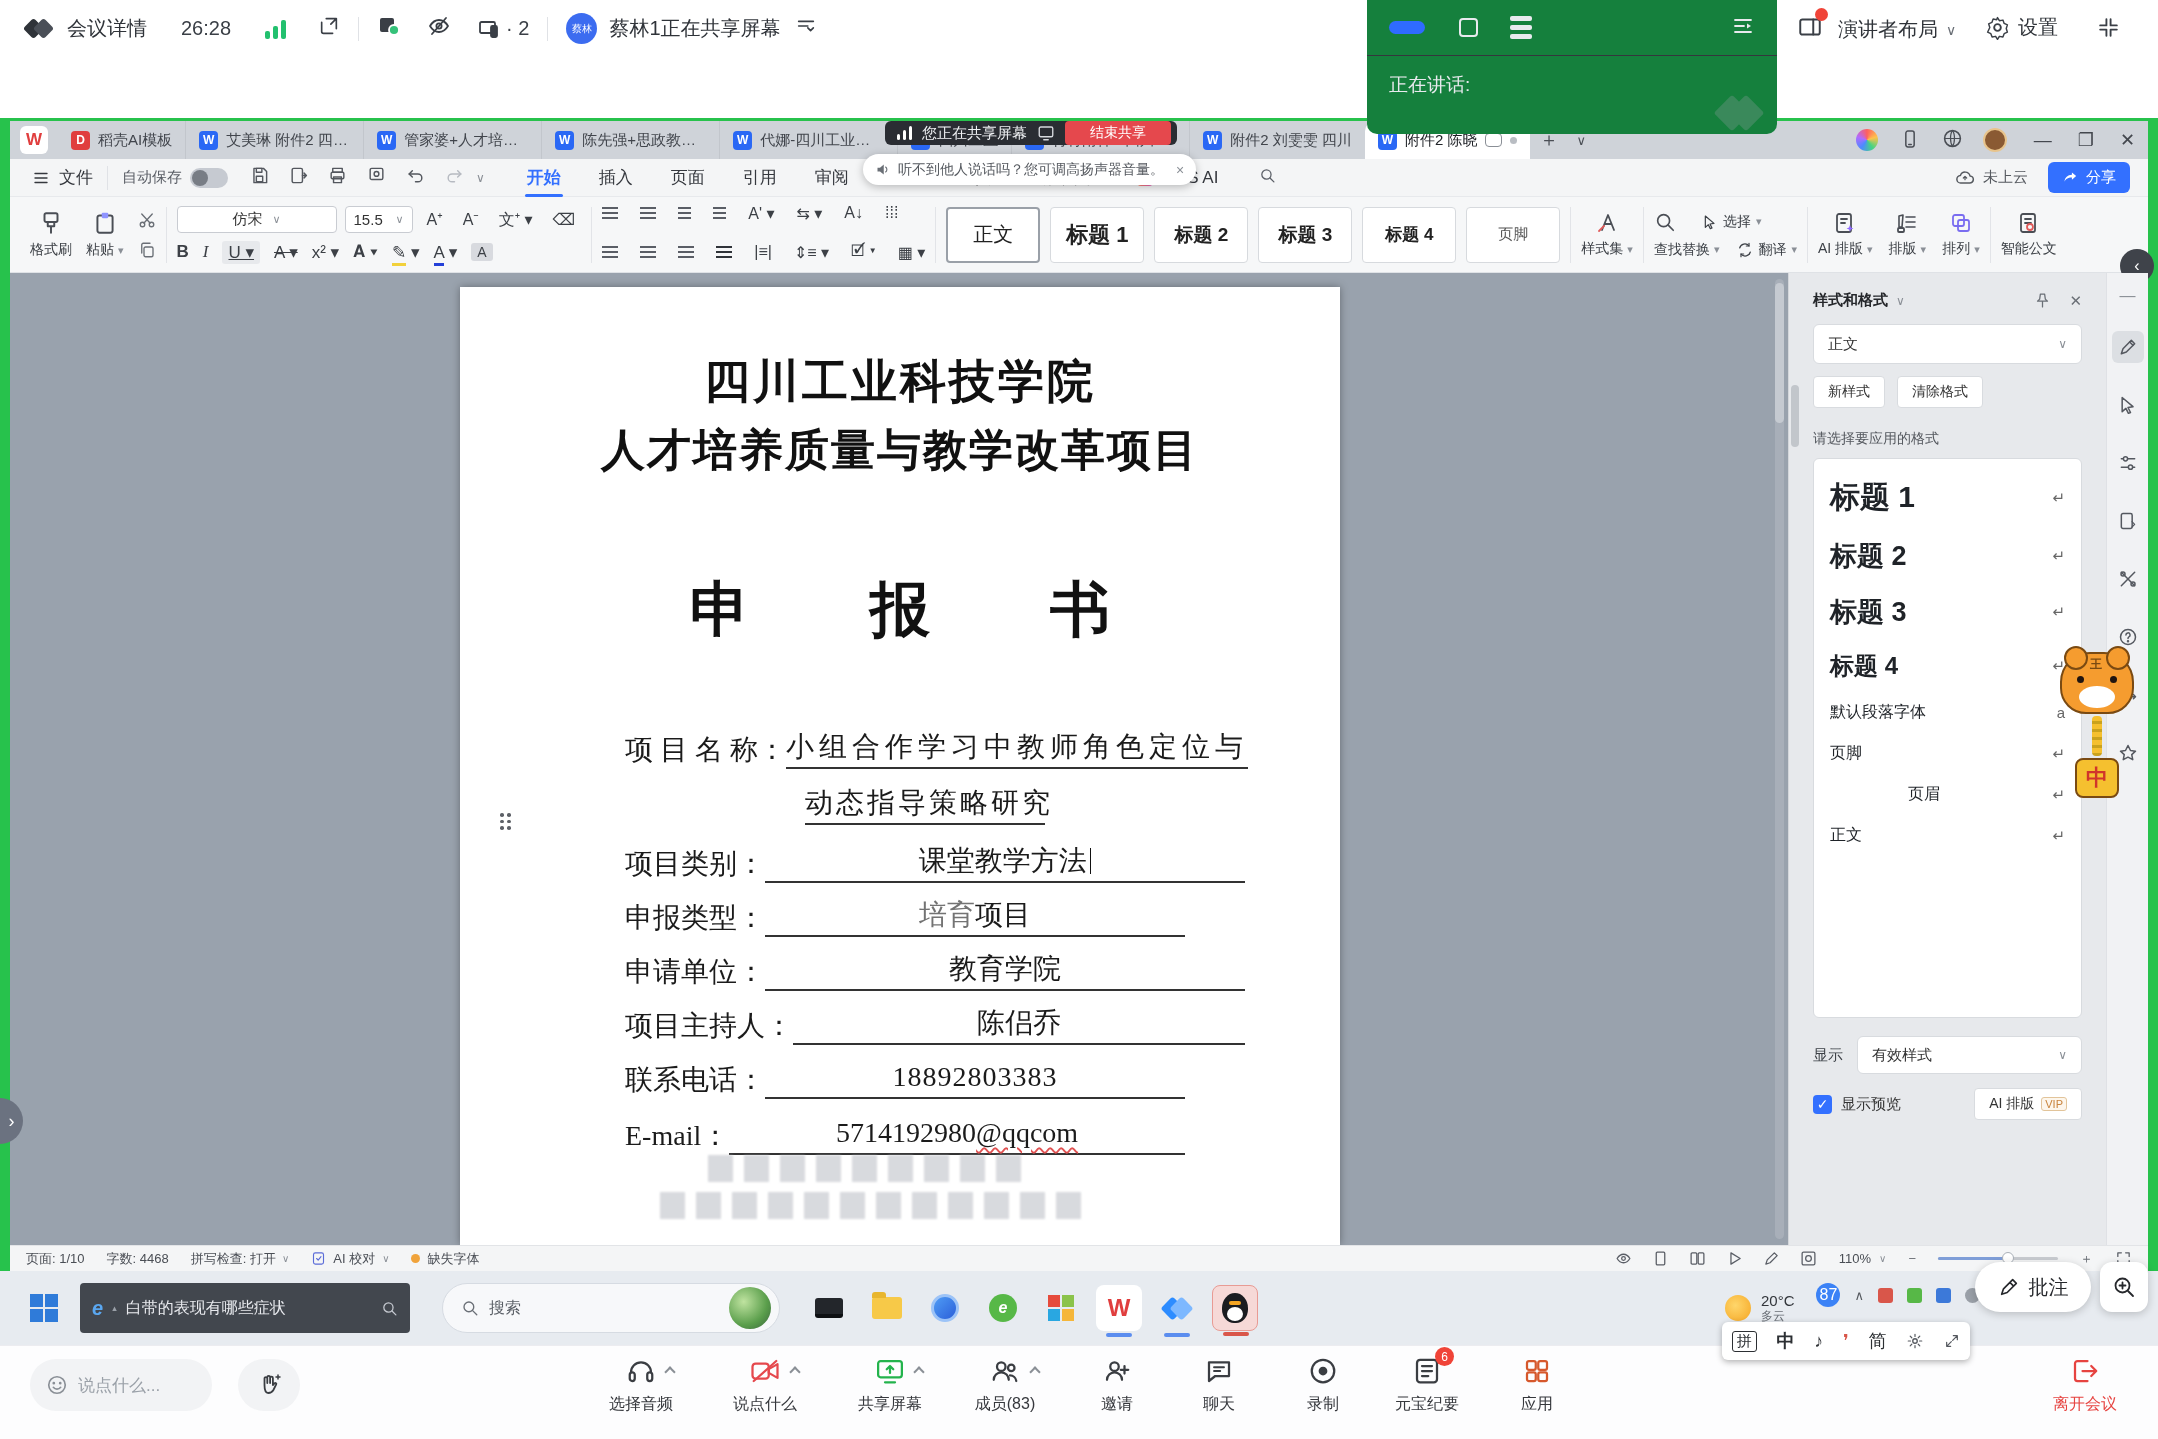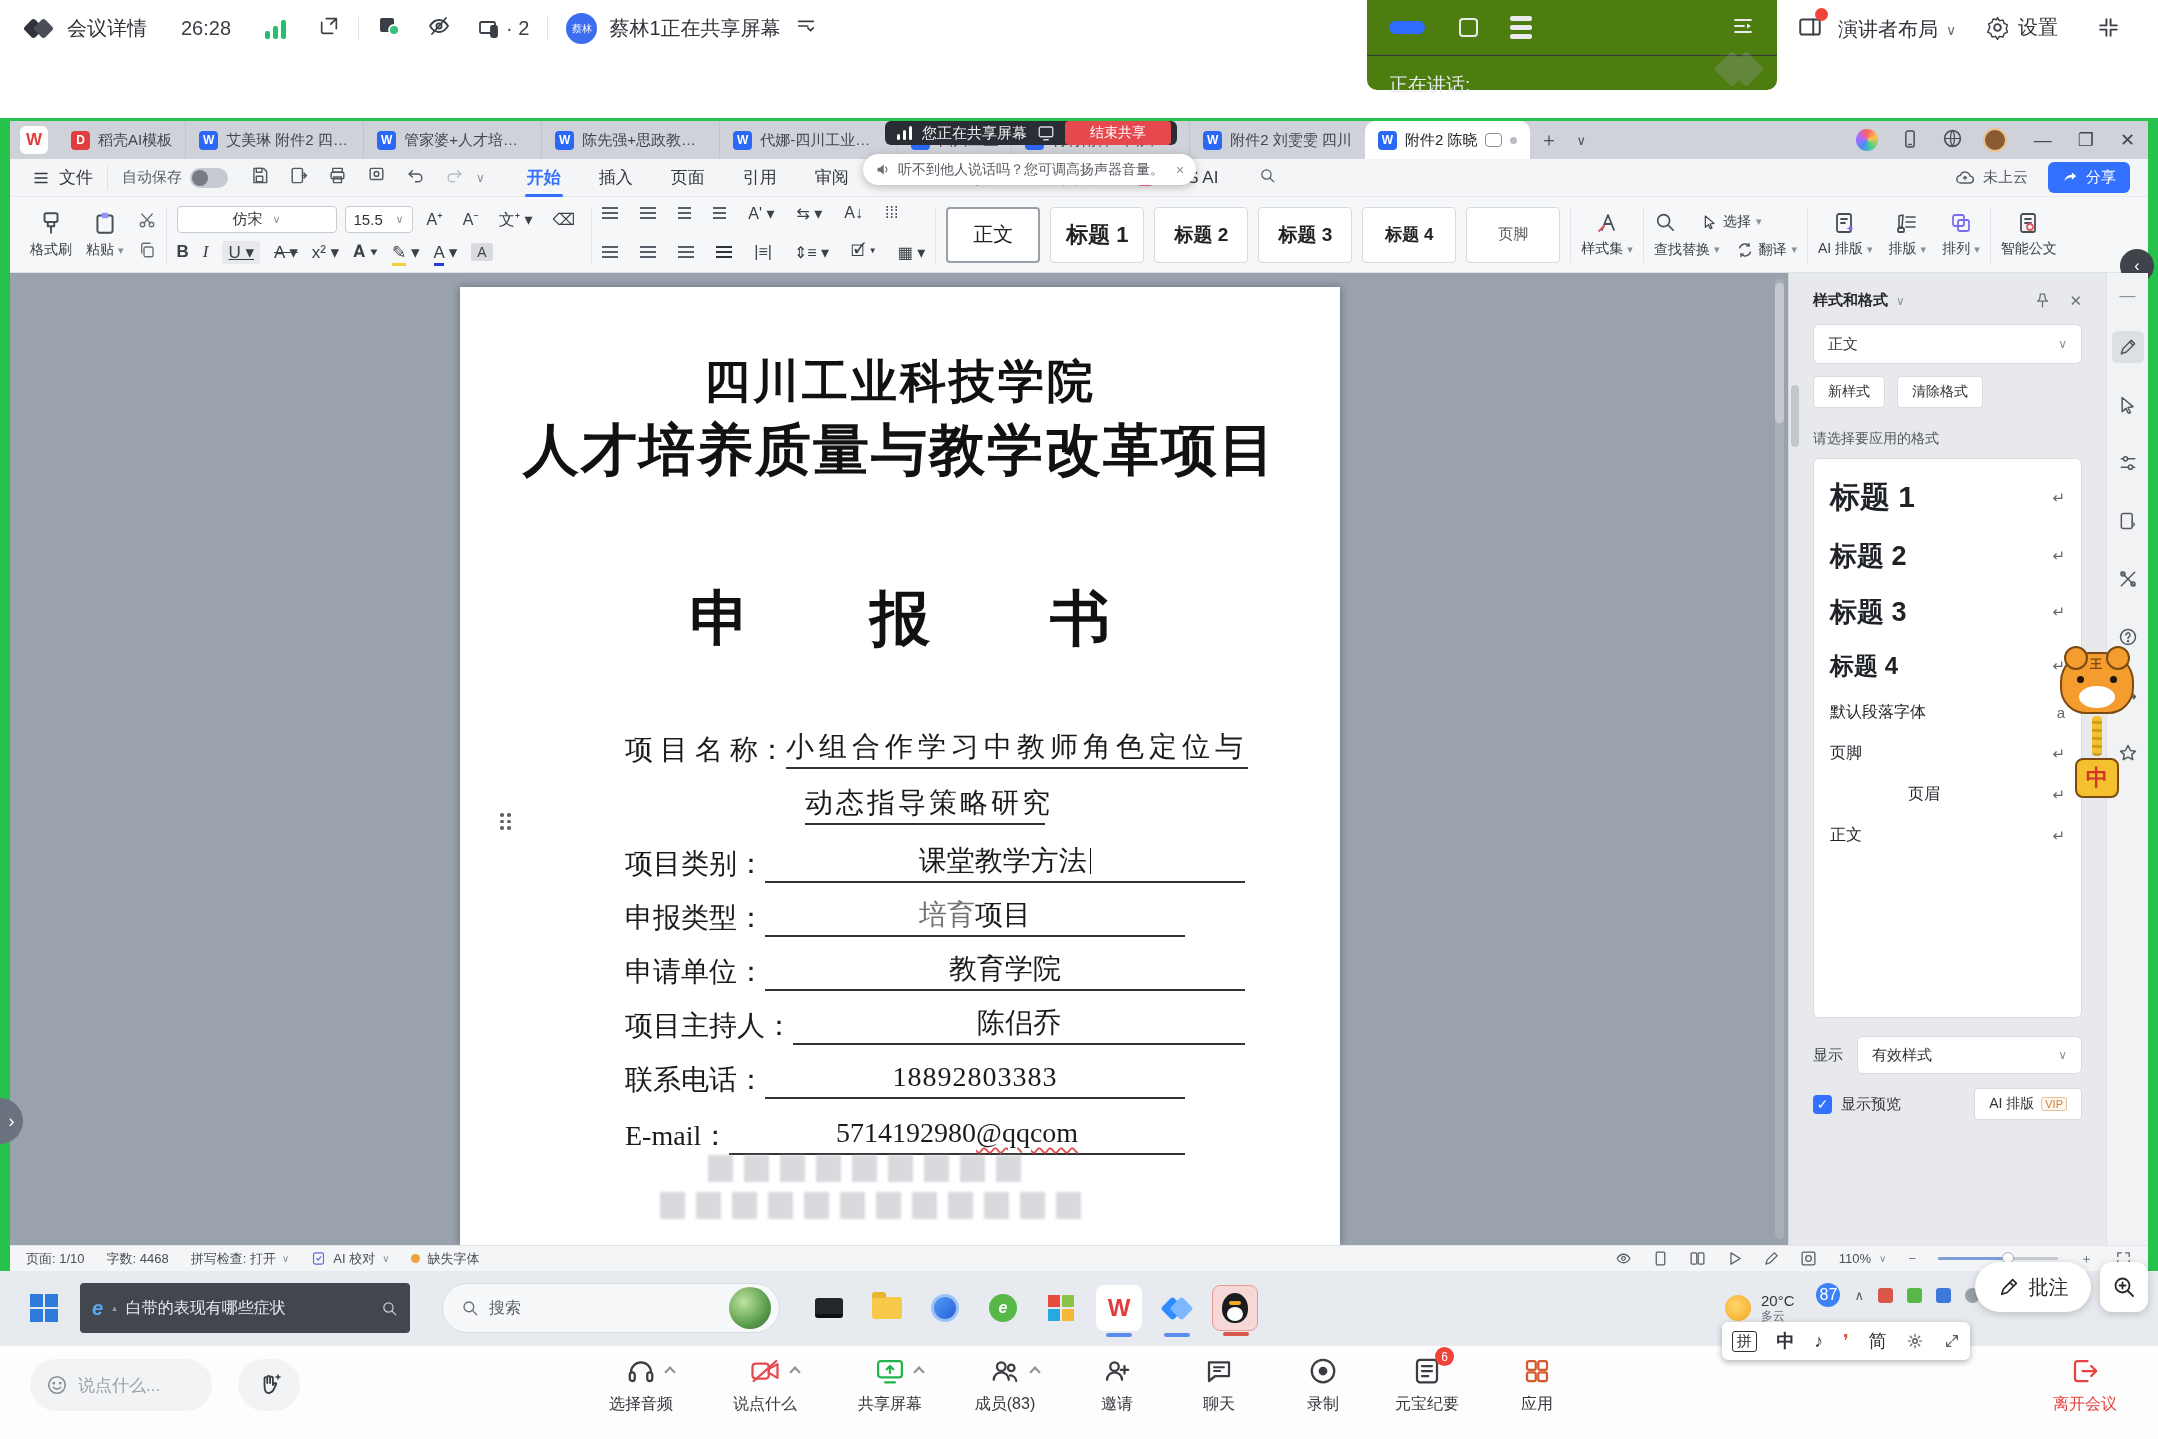--- a/index.html
+++ b/index.html
@@ -10,21 +10,21 @@
 svg{fill:none;stroke:currentColor;stroke-width:1.8;stroke-linecap:round;stroke-linejoin:round}
 
 
 #mtop{position:absolute;left:0;top:0;width:2158px;height:57px;background:#fff;z-index:30;display:flex;align-items:center;color:#2f3339;font-size:20px}
 .diamond{width:15px;height:15px;transform:rotate(45deg);background:#2f3339;border-radius:3px}
 .sep{width:1px;height:24px;background:#e0e2e6;margin:0 18px}
 .bars{display:flex;align-items:flex-end;gap:3px;height:20px}
 .bars span{width:5px;background:#22c06e;border-radius:2px}
 .redot{position:absolute;right:-5px;top:-6px;width:13px;height:13px;border-radius:50%;background:#f04438}
 
-#fpanel{position:absolute;left:1367px;top:0;width:410px;height:90px;background:#4d7c0f;border-radius:0 0 10px 10px;z-index:40;color:#e8eaee}
+#fpanel{position:absolute;left:1367px;top:0;width:410px;height:134px;background:#15803d;border-radius:0 0 10px 10px;z-index:40;color:#e8eaee}
 #fpanel .prow1{height:56px;display:flex;align-items:center;padding:0 22px;border-bottom:1px solid #34373d}
 .bluedash{width:36px;height:13px;border-radius:7px;background:#2f6bff}
 .sqol{width:19px;height:19px;border:2.5px solid #e8eaee;border-radius:4px}
 .listic{display:flex;flex-direction:column;gap:4px}
 .listic span{width:22px;height:5px;background:#e8eaee;border-radius:2px}
 .wmark{position:absolute;right:18px;bottom:8px;opacity:.28;display:flex}
 .wmark .diamond{background:#9aa0a8;width:26px;height:26px}
 
 .gstrip{position:absolute;background:#27c24c;z-index:6}
 
@@ -563,21 +563,21 @@
         <span>智能公文</span>
       </div>
 
       <div class="abs" style="right:-6px;top:52px;width:34px;height:34px;border-radius:50%;background:#3f434a;color:#fff;display:flex;align-items:center;justify-content:center;font-size:16px">‹</div>
     </div>
 
     <div id="workarea">
       <div id="canvas">
         <div id="page">
           <div class="doc-h" style="margin-top:64px;font-size:46px">四川工业科技学院</div>
-          <div class="doc-h" style="font-size:56px;letter-spacing:2px">人才培养质量与教学改革项目</div>
+          <div class="doc-h" style="margin-top:8px;font-size:44px;letter-spacing:2px">人才培养质量与教学改革项目</div>
           <div style="margin-top:90px;text-align:center;font-family:'Liberation Serif',serif;font-weight:bold;font-size:60px;color:#111">申　　报　　书</div>
 
           <div style="position:absolute;left:165px;top:440px;width:620px">
             <div class="formrow">
               <span class="flabel">项 目 名 称：</span>
               <span class="fval" style="letter-spacing:5px">小组合作学习中教师角色定位与</span>
             </div>
             <div class="formrow" style="margin-top:14px">
               <span class="fval" style="flex:0 0 auto;margin-left:180px;width:240px;letter-spacing:3px">动态指导策略研究</span>
             </div>

